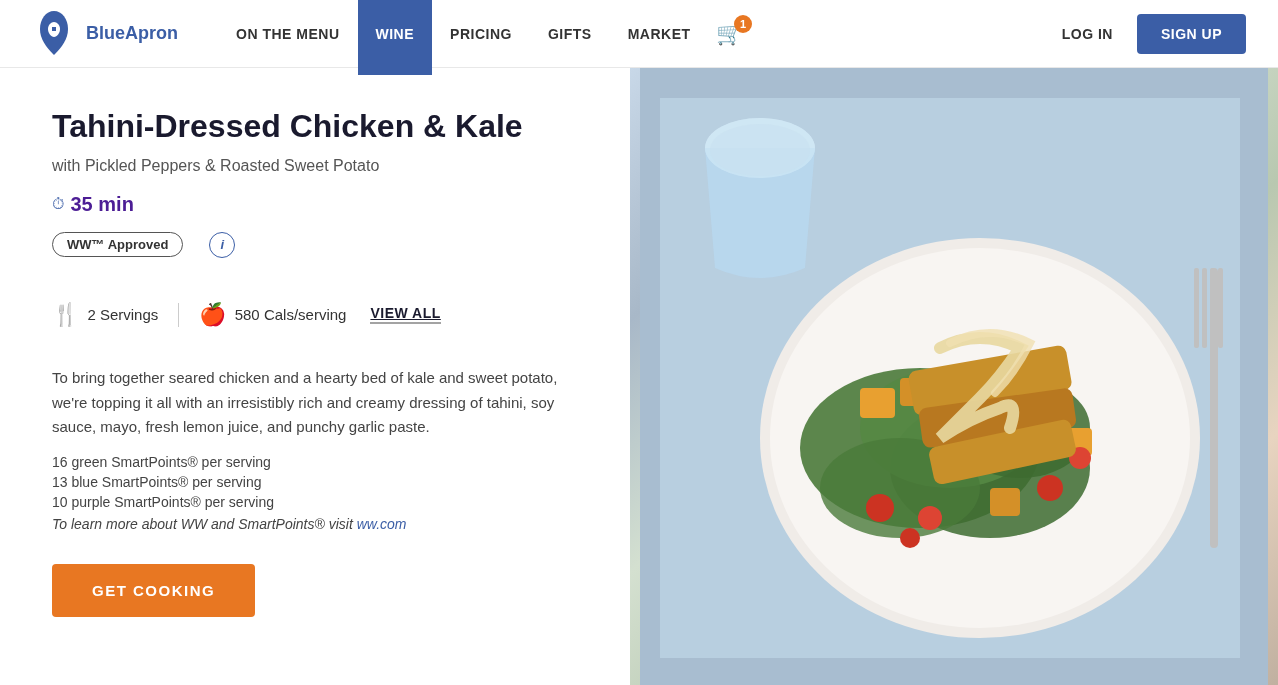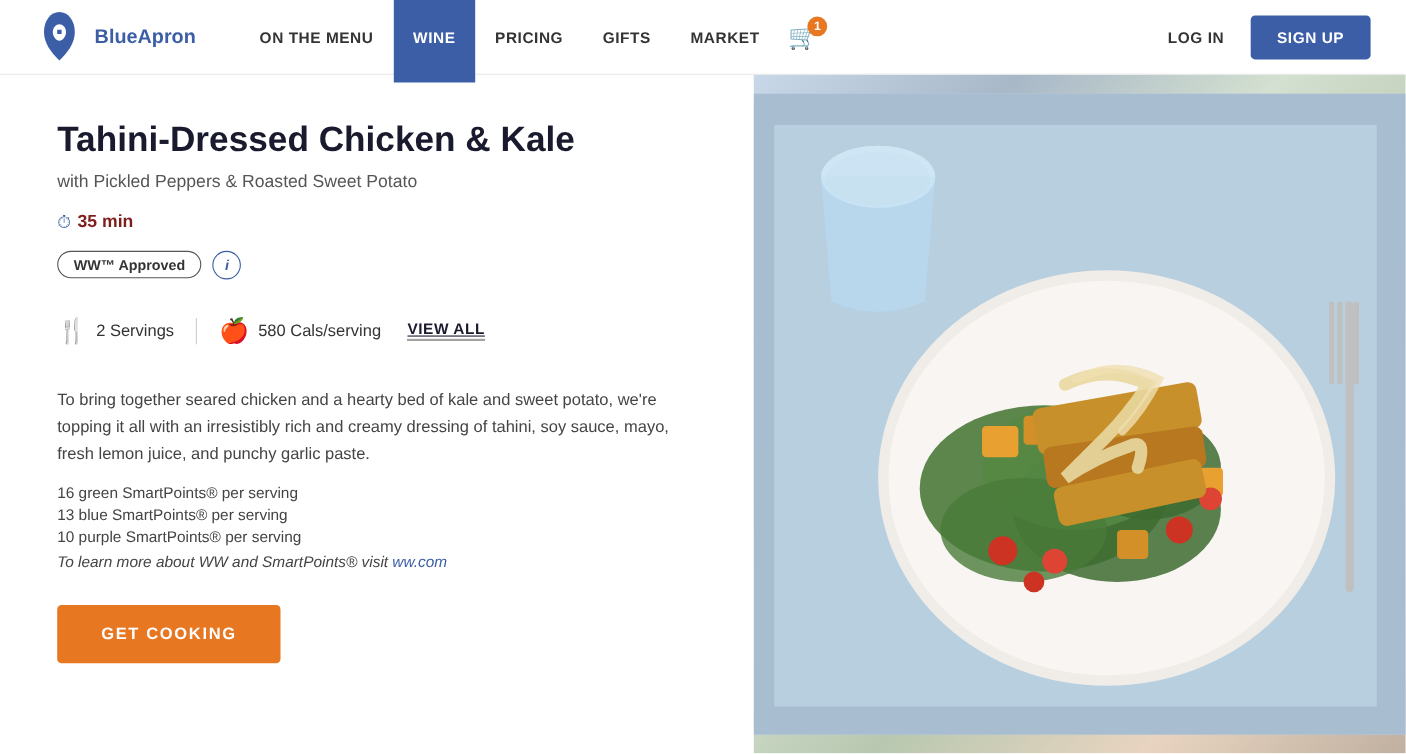--- a/index.html
+++ b/index.html
@@ -102,21 +102,21 @@
       cursor: pointer;
       letter-spacing: 0.5px;
     }
 
     
     .main-content {
       display: flex;
       height: calc(685px - 68px);
     }
     .left-panel {
-      width: 685px;
+      width: 630px;
       padding: 40px 72px 32px 52px;
       overflow: hidden;
     }
     .recipe-title {
       font-size: 32px;
       font-weight: 800;
       color: #1a1a2e;
       line-height: 1.15;
       margin-bottom: 12px;
     }
@@ -125,27 +125,27 @@
       color: #555;
       margin-bottom: 18px;
     }
     .time-row {
       display: flex;
       align-items: center;
       gap: 6px;
       margin-bottom: 16px;
     }
     .clock-icon { color: #3b5ea6; font-size: 16px; }
-    .time-text { color: #7f1d1d; font-size: 16px; font-weight: 600; }
+    .time-text { color: #4c1d95; font-size: 20px; font-weight: 600; }
 
     .badges-row {
       display: flex;
       align-items: center;
-      gap: 10px;
-      margin-bottom: 24px;
+      gap: 26px;
+      margin-bottom: 34px;
     }
     .ww-badge {
       border: 1.5px solid #555;
       border-radius: 20px;
       padding: 4px 14px;
       font-size: 13px;
       font-weight: 600;
       color: #333;
     }
     .info-badge {

